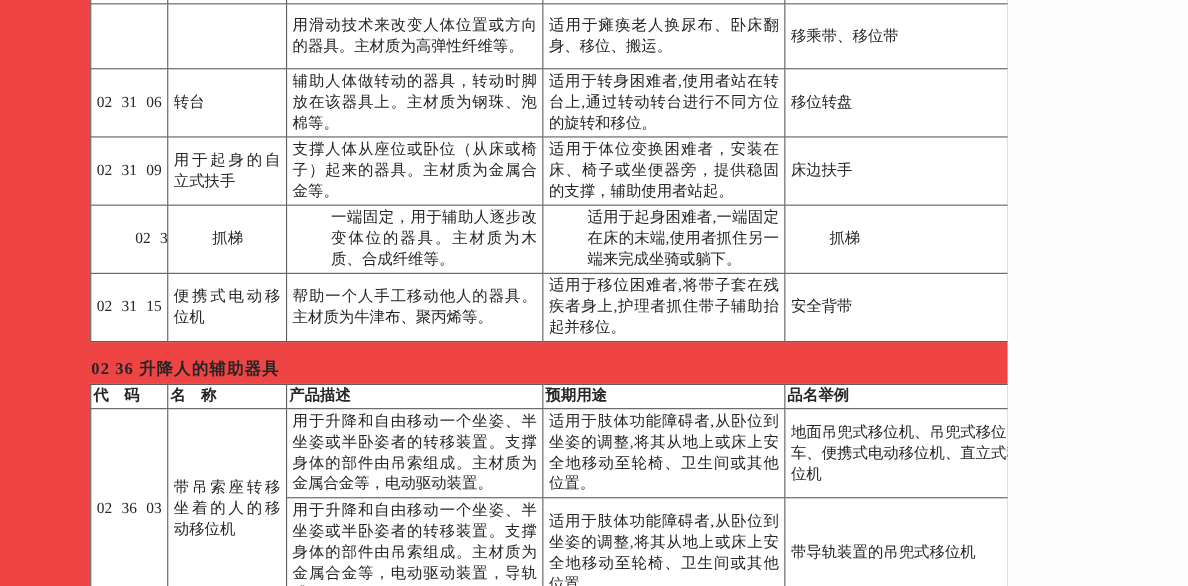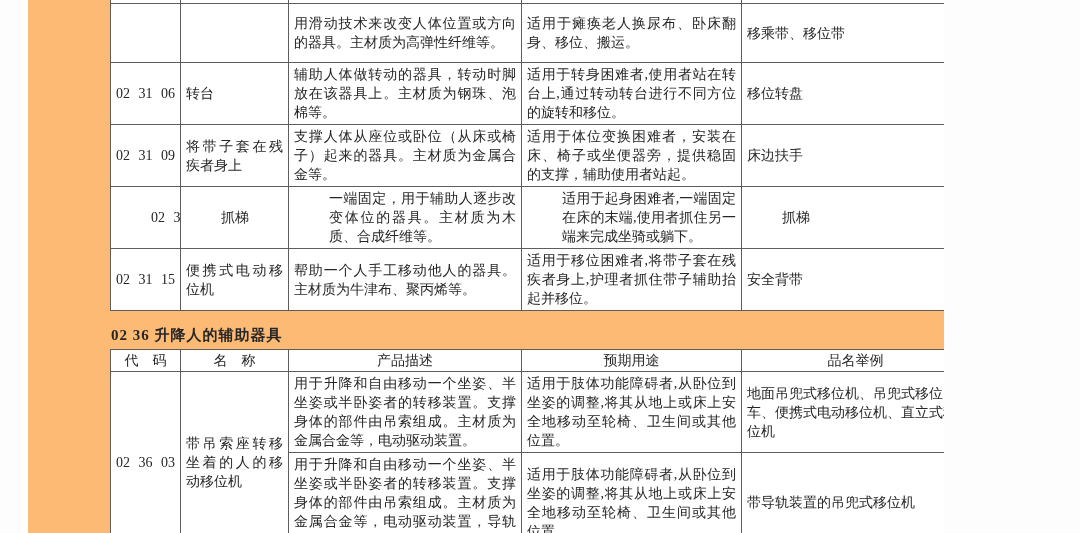--- a/index.html
+++ b/index.html
@@ -1,21 +1,21 @@
 <!DOCTYPE html>
 <html><head>
 <meta charset="utf-8">
 <style>
   html,body{margin:0;padding:0;}
   body{
     width:1080px;height:533px;background:#fdfdfd;
     font-family:"Liberation Serif","DejaVu Serif",serif;
     color:#262626;
   }
-  .page{position:relative;width:916px;height:533px;overflow:hidden;background:#fdba74;margin-left:28px;}
+  .page{position:relative;width:916px;height:533px;overflow:hidden;background:#ef4444;}
 
   table.doc{
     border-collapse:collapse;table-layout:fixed;
     position:absolute;left:82px;width:919px;
     background:#fff;
   }
   #table1{top:0;}
   #table2{top:349px;}
   table.doc td,table.doc th{
     border:1px solid #5d5d5d;
@@ -34,21 +34,21 @@
   td.desc,td.usage{text-align:justify;padding:2px 6px;}
   td.examples{text-align:left;padding:2px 6px;}
   td.cat{text-align:center;font-size:15px;}
 
   #table1 tr.r0 td{height:54px;}
   #table1 tr.r1 td{height:56px;}
   #table1 tr.r2 td{height:57px;}
   #table1 tr.r3 td{height:55px;padding-left:40px;}
   #table1 tr.r4 td{height:57px;}
 
-  #table2 tr.hdr th{height:18px;font-weight:normal;text-align:center;padding:1px 2px;}
+  #table2 tr.hdr th{height:18px;font-weight:bold;text-align:left;padding:1px 2px;}
   #table2 tr.sub1 td{height:71px;}
   #table2 tr.sub2 td{height:77px;}
 
   .section-title{
     position:absolute;left:83px;top:326px;
     font-weight:bold;font-size:15px;letter-spacing:1px;
     white-space:nowrap;
     text-align:center;
   }
 </style>
@@ -86,21 +86,21 @@
     <tr class="r1">
       <td class="code">02 31 06</td>
       <td class="name">转台</td>
       <td class="desc">辅助人体做转动的器具，转动时脚放在该器具上。主材质为钢珠、泡棉等。</td>
       <td class="usage">适用于转身困难者,使用者站在转台上,通过转动转台进行不同方位的旋转和移位。</td>
       <td class="examples">移位转盘</td>
       <td class="cat">Ⅱ</td>
     </tr>
     <tr class="r2">
       <td class="code">02 31 09</td>
-      <td class="name">将带子套在残疾者身上</td>
+      <td class="name">用于起身的自立式扶手</td>
       <td class="desc">支撑人体从座位或卧位（从床或椅子）起来的器具。主材质为金属合金等。</td>
       <td class="usage">适用于体位变换困难者，安装在床、椅子或坐便器旁，提供稳固的支撑，辅助使用者站起。</td>
       <td class="examples">床边扶手</td>
       <td class="cat">Ⅱ</td>
     </tr>
     <tr class="r3">
       <td class="code">02 31 12</td>
       <td class="name">抓梯</td>
       <td class="desc">一端固定，用于辅助人逐步改变体位的器具。主材质为木质、合成纤维等。</td>
       <td class="usage">适用于起身困难者,一端固定在床的末端,使用者抓住另一端来完成坐骑或躺下。</td>

